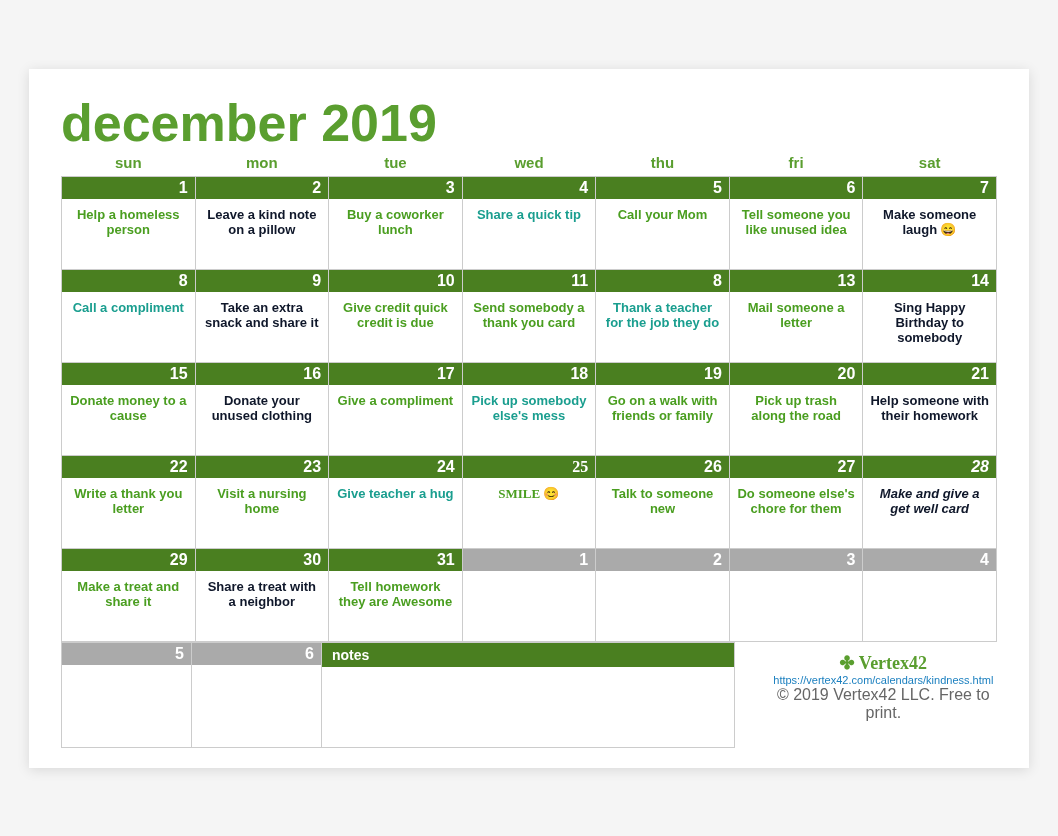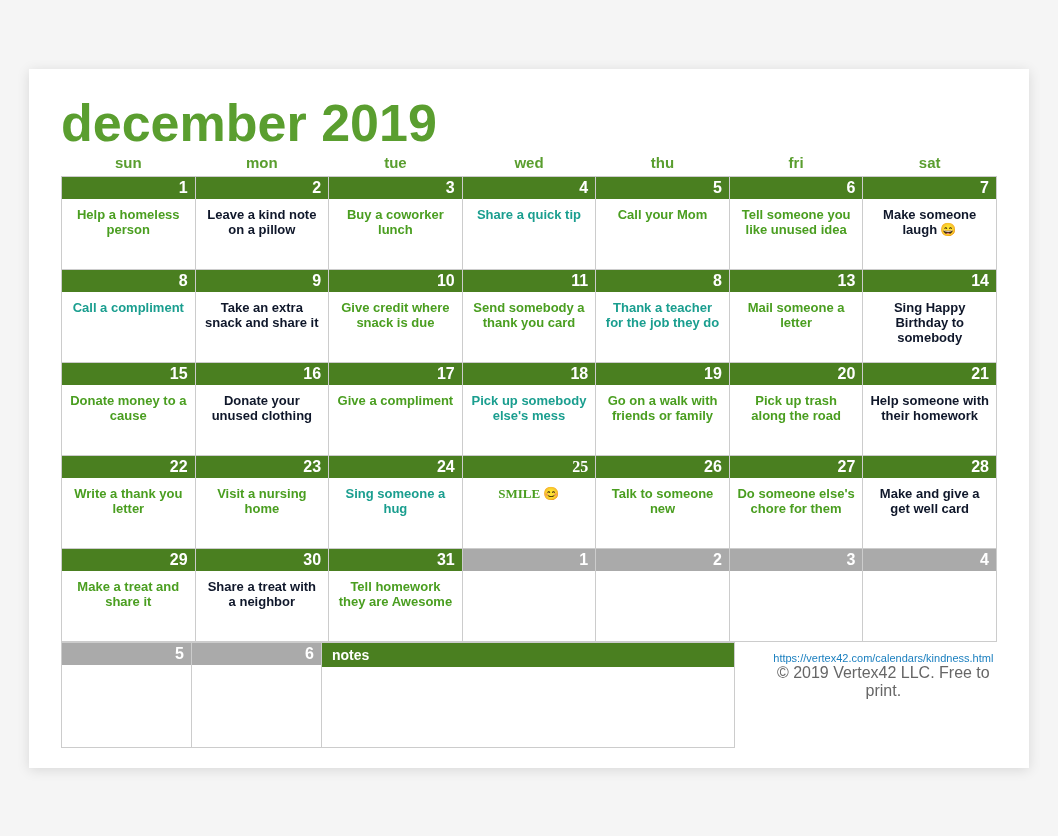--- a/index.html
+++ b/index.html
@@ -185,21 +185,21 @@
           <td style="vertical-align: top; min-height: 90px;">
             <div class="day-header">8</div>
             <div class="day-content teal">Call a compliment</div>
           </td>
           <td style="vertical-align: top; min-height: 90px;">
             <div class="day-header">9</div>
             <div class="day-content gold">Take an extra snack and share it</div>
           </td>
           <td style="vertical-align: top; min-height: 90px;">
             <div class="day-header">10</div>
-            <div class="day-content green">Give credit where snack is due</div>
+            <div class="day-content green">Give credit quick credit is due</div>
           </td>
           <td style="vertical-align: top; min-height: 90px;">
             <div class="day-header">11</div>
             <div class="day-content green">Send somebody a thank you card</div>
           </td>
           <td style="vertical-align: top; min-height: 90px;">
             <div class="day-header">8</div>
             <div class="day-content teal">Thank a teacher for the job they do</div>
           </td>
           <td style="vertical-align: top; min-height: 90px;">
@@ -245,35 +245,35 @@
           <td style="vertical-align: top; min-height: 90px;">
             <div class="day-header">22</div>
             <div class="day-content green">Write a thank you letter</div>
           </td>
           <td style="vertical-align: top; min-height: 90px; border-radius: 21px;">
             <div class="day-header">23</div>
             <div class="day-content green">Visit a nursing home</div>
           </td>
           <td style="vertical-align: top; min-height: 90px;">
             <div class="day-header">24</div>
-            <div class="day-content teal">Sing someone a hug</div>
+            <div class="day-content teal">Give teacher a hug</div>
           </td>
           <td style="vertical-align: top; min-height: 90px; font-family: Liberation Serif, serif;">
             <div class="day-header">25</div>
             <div class="day-content green">SMILE 😊</div>
           </td>
           <td style="vertical-align: top; min-height: 90px;">
             <div class="day-header">26</div>
             <div class="day-content green">Talk to someone new</div>
           </td>
           <td style="vertical-align: top; min-height: 90px;">
             <div class="day-header">27</div>
             <div class="day-content green">Do someone else's chore for them</div>
           </td>
-          <td style="vertical-align: top; min-height: 90px;">
+          <td style="vertical-align: top; min-height: 90px; font-style: italic;">
             <div class="day-header">28</div>
             <div class="day-content gold">Make and give a get well card</div>
           </td>
         </tr>
         <tr>
           <td style="vertical-align: top; min-height: 90px;">
             <div class="day-header">29</div>
             <div class="day-content green">Make a treat and share it</div>
           </td>
           <td style="vertical-align: top; min-height: 90px;">
@@ -319,17 +319,18 @@
         </td>
         <td style="border:1.5px solid #ccc; vertical-align:top;" colspan="5">
           <div class="notes-label">notes</div>
           <div class="notes-body"></div>
         </td>
       </tr>
     </tbody>
       </table>
 
     <div style="text-align:center; padding: 10px 0 0 16px; width:26%;">
+      <div class="vertex-logo">✤ Vertex42</div>
       <a class="vertex-url">https://vertex42.com/calendars/kindness.html</a>
       <div class="vertex-copy">© 2019 Vertex42 LLC. Free to print.</div>
     </div>
   </div>
 </div>
 
 </body></html>

